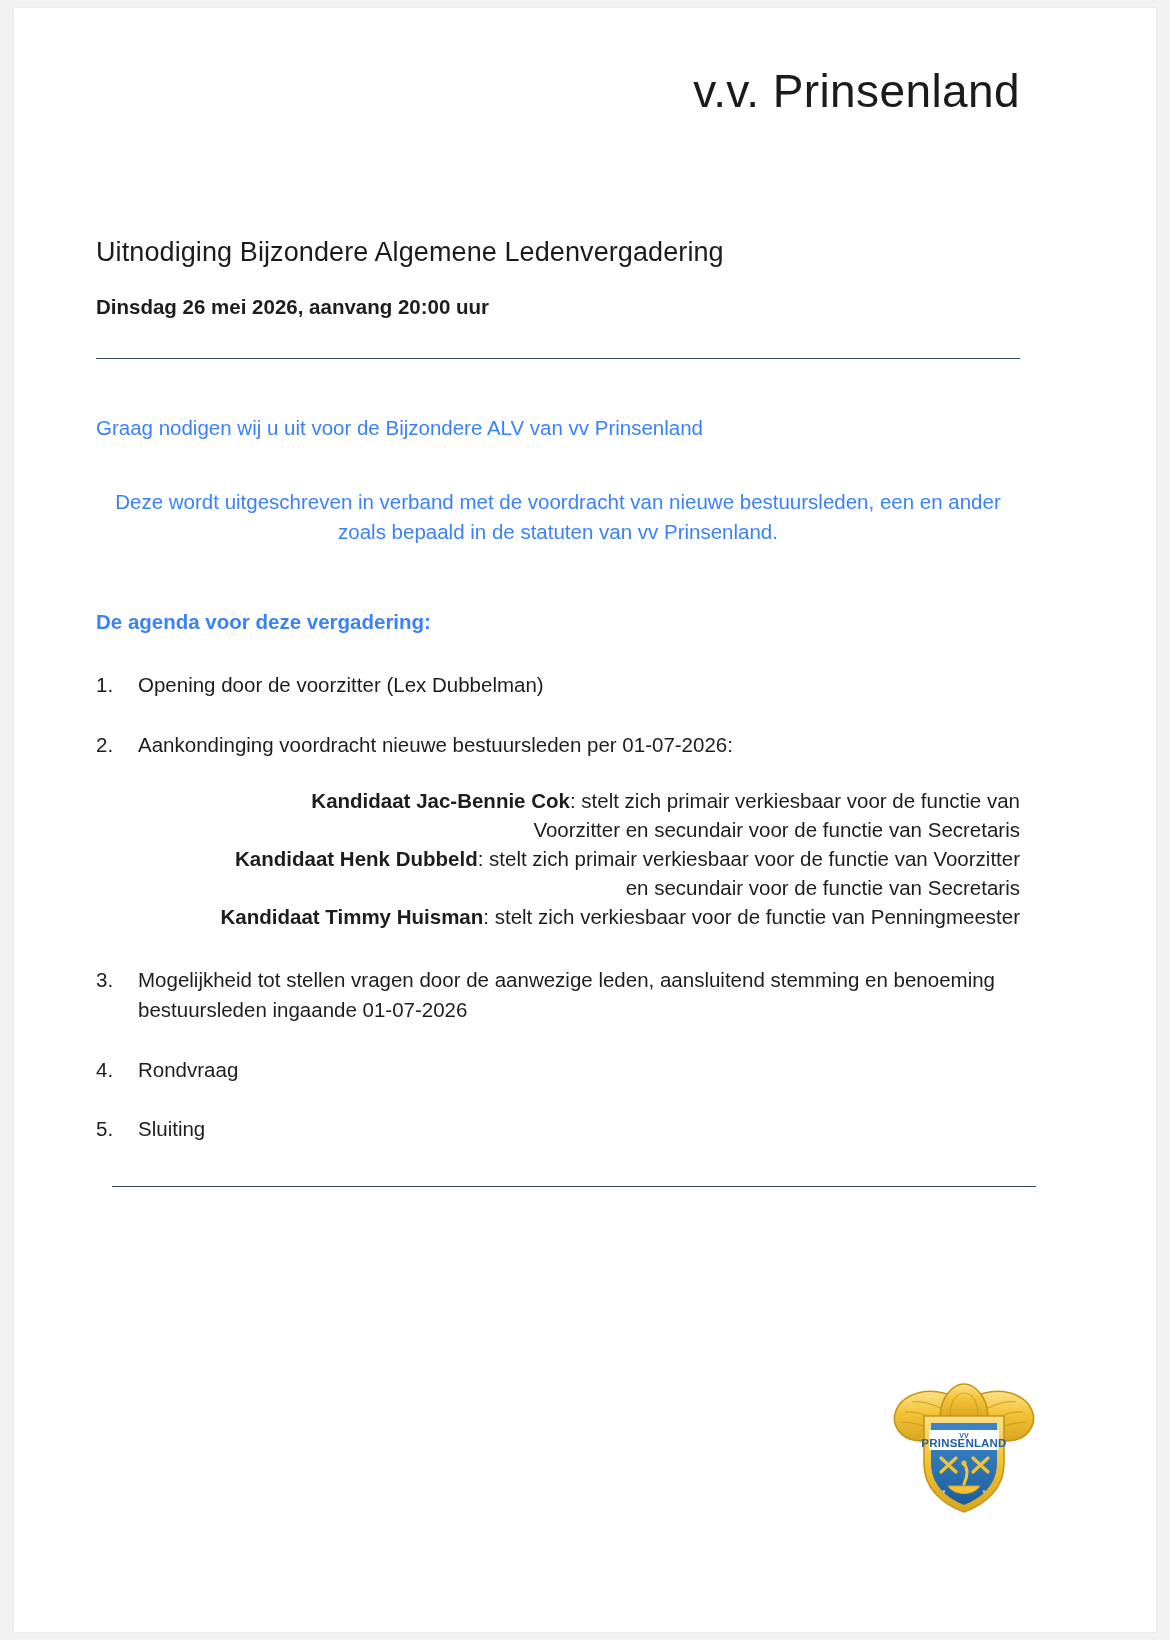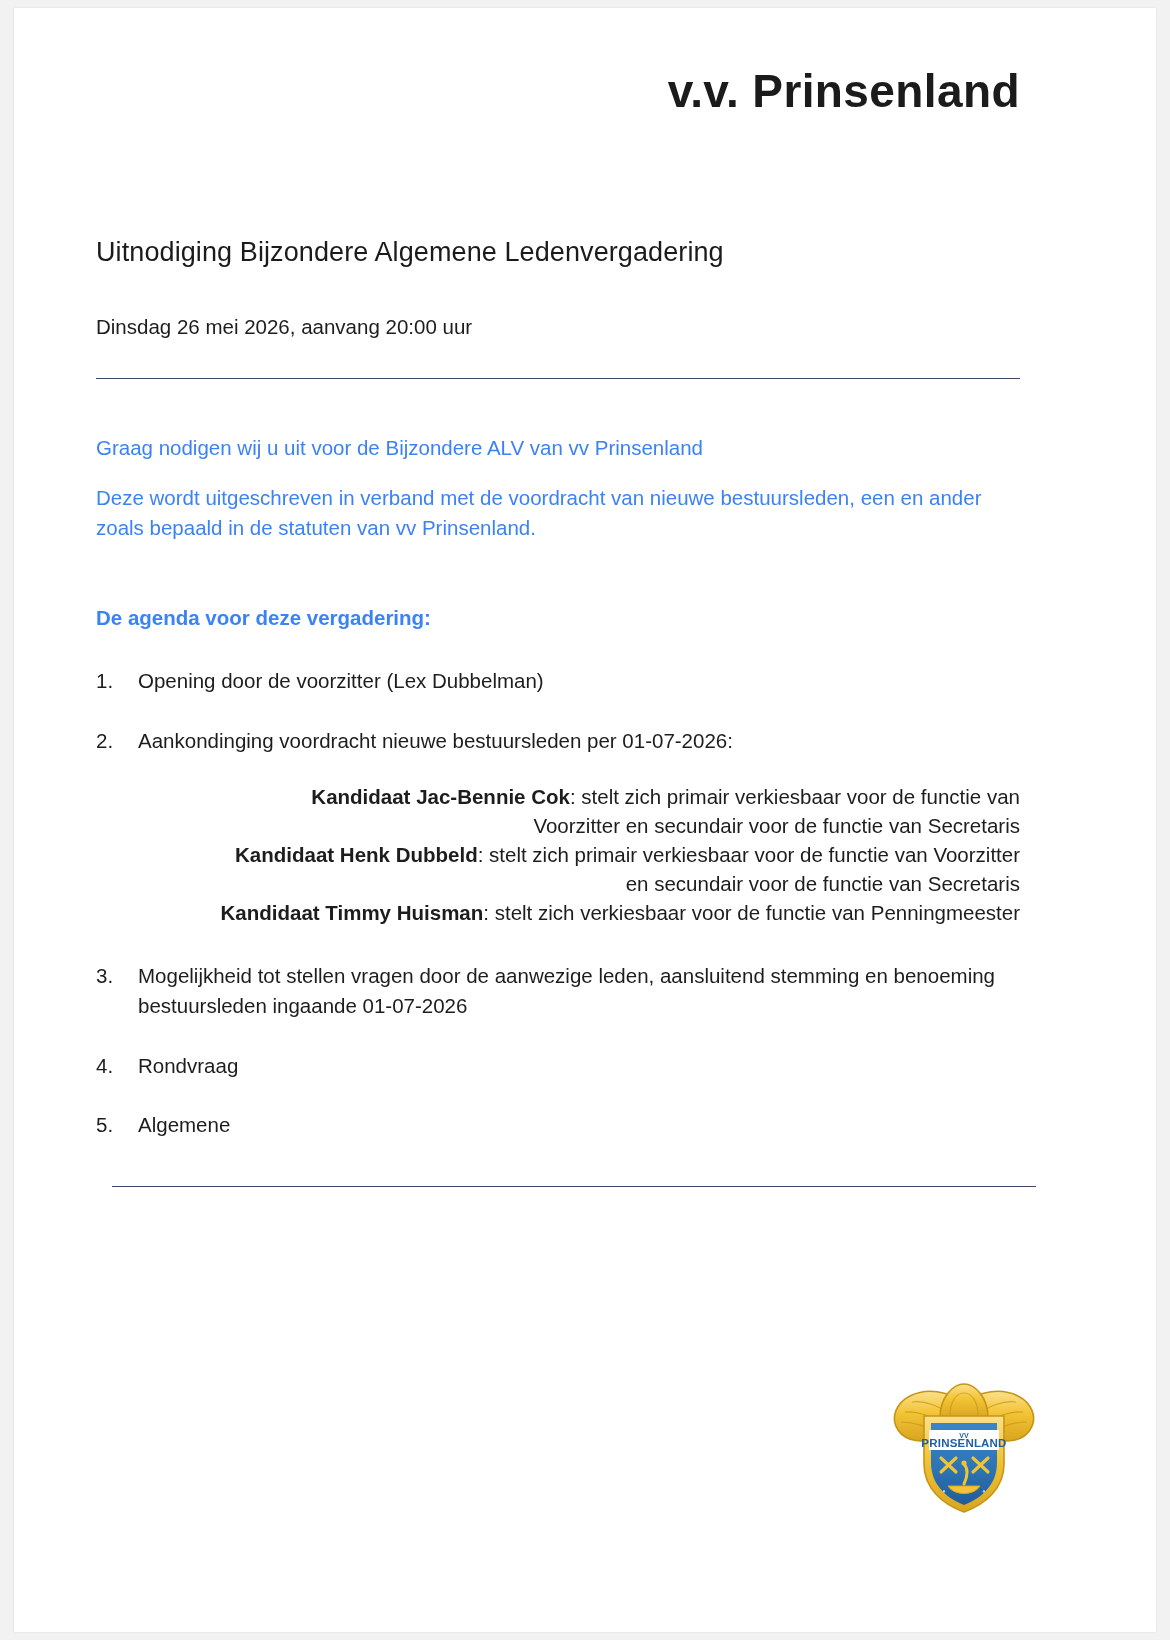--- a/index.html
+++ b/index.html
@@ -29,21 +29,21 @@
   .doc-header {
     position: absolute;
     top: 60px;
     left: 0;
     width: 1006px;
     text-align: right;
   }
   .club-wordmark {
     font-family: "Liberation Sans", sans-serif;
     font-size: 46px;
-    font-weight: 700;
+    font-weight: 400;
     letter-spacing: 0.4px;
     color: #1b1b1b;
     line-height: 1;
     white-space: nowrap;
   }
 
   
   .content {
     position: absolute;
     left: 82px;
@@ -56,43 +56,43 @@
     font-size: 27px;
     font-weight: 400;
     letter-spacing: 0.1px;
     color: #1b1b1b;
     margin: 0;
     line-height: 1.25;
   }
 
   .doc-subtitle {
     font-size: 20.5px;
-    font-weight: 400;
-    color: #1d1d1d;
-    margin: 44px 0 0 0;
+    font-weight: 700;
+    color: #1d1d1d;
+    margin: 24px 0 0 0;
     line-height: 1.3;
   }
 
   .rule {
     height: 0;
     border: 0;
     border-top: 1.3px solid #3b4a63;
     margin: 0;
     width: 924px;
   }
   .rule-top { margin-top: 38px; }
 
   .para {
     font-size: 20.5px;
     line-height: 1.45;
     margin: 0;
     color: #3b82f6;
   }
   .para-intro  { margin-top: 54px; }
-  .para-reason { margin-top: 20px; }
+  .para-reason { margin-top: 44px; text-align: center; }
   .para-agenda { margin-top: 60px; font-weight: bold; }
 
   
   .agenda {
     list-style: none;
     margin: 34px 0 0 0;
     padding: 0;
   }
   .agenda-item {
     position: relative;
@@ -193,21 +193,21 @@
         <span>Mogelijkheid tot stellen vragen door de aanwezige leden, aansluitend stemming en benoeming bestuursleden ingaande 01-07-2026</span>
       </li>
 
       <li class="agenda-item">
         <span class="agenda-num">4.</span>
         <span>Rondvraag</span>
       </li>
 
       <li class="agenda-item">
         <span class="agenda-num">5.</span>
-        <span>Algemene</span>
+        <span>Sluiting</span>
       </li>
 
     </ol>
   </div>
 
   <hr class="rule rule-bottom">
 
   <div class="crest">
     <svg viewBox="0 0 152 156" width="152" height="156">
       <defs>

